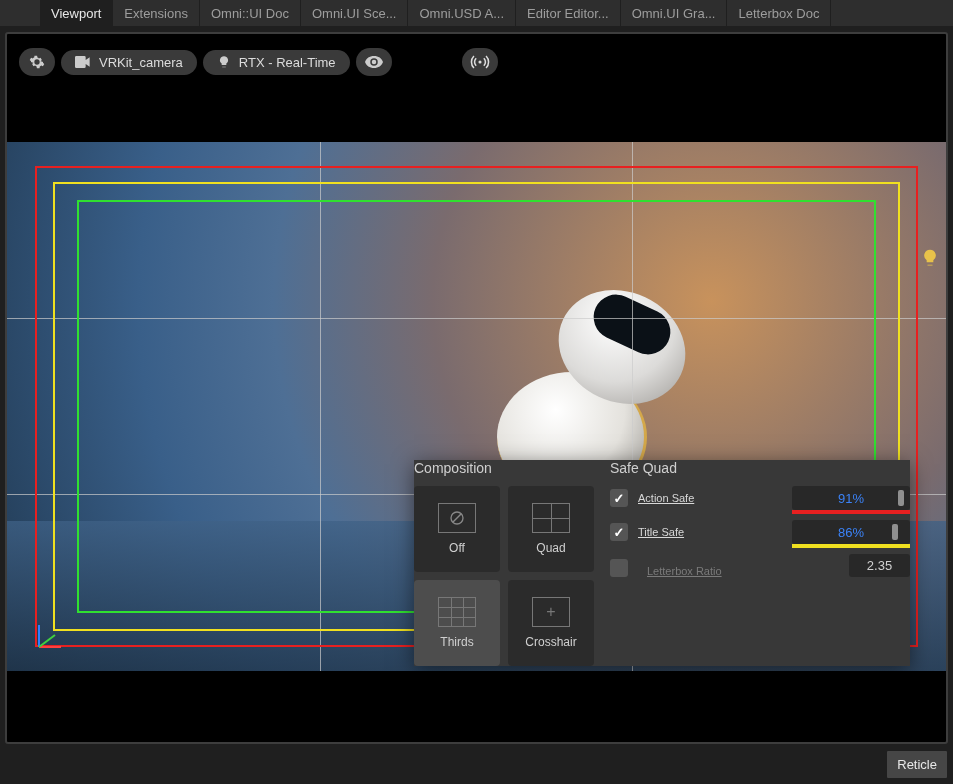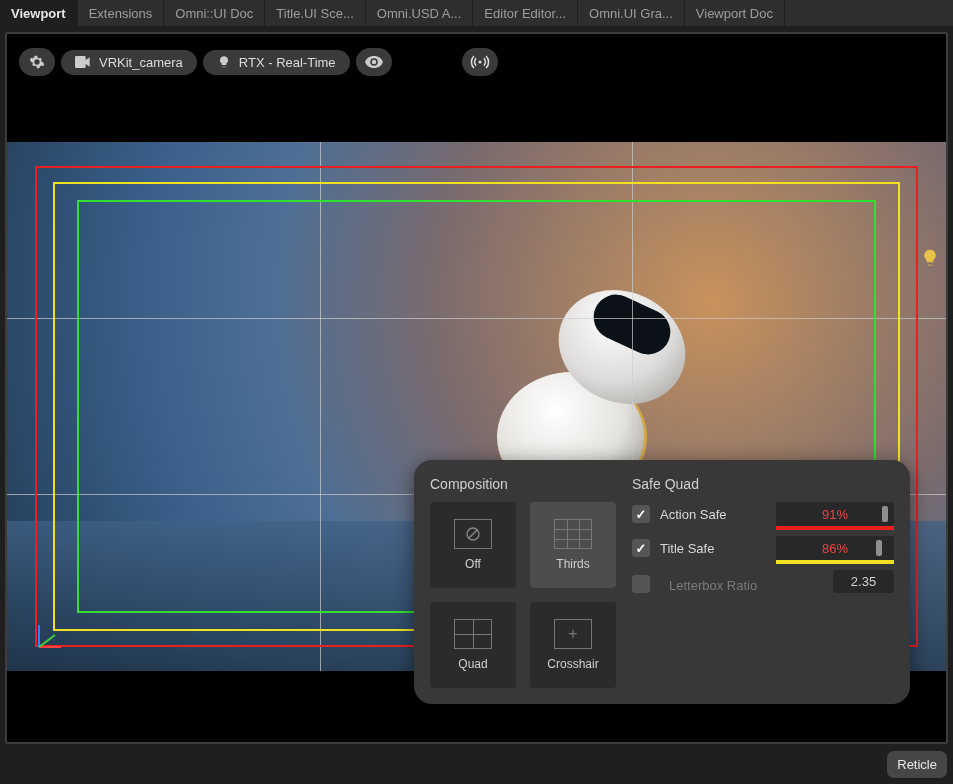--- a/index.html
+++ b/index.html
@@ -27,21 +27,22 @@
     align-items: center;
     color: #9d9d9d;
     border-right: 1px solid #1f1f1f;
     cursor: pointer;
     white-space: nowrap;
     overflow: hidden;
   }
   .tab.active {
     background: #1f1f1f;
     color: #e6e6e6;
-    font-weight: 700;
+    font-weight: 400;
+    margin-left: 40px;
   }
 
   
   .main {
     position: absolute;
     left: 5px; right: 5px;
     top: 32px; bottom: 40px;
     border: 2px solid #3d3d3d;
     border-radius: 3px;
     background: #000;
@@ -178,37 +179,36 @@
     width: 40px; height: 40px;
     z-index: 3;
   }
 
   
   .panel {
     position: absolute;
     left: 414px; top: 460px;
     width: 496px;
     background: #383838;
-    border-radius: 18px;
-    padding: 16px;
+    border-radius: 0;
     display: flex;
     gap: 16px;
     z-index: 10;
     box-shadow: 0 4px 20px rgba(0,0,0,0.5);
   }
   .panel h3 {
     font-size: 14px;
     font-weight: 500;
     color: #cfcfcf;
     margin-bottom: 10px;
   }
   .compgrid {
     display: grid;
     grid-template-columns: repeat(2, 86px);
-    gap: 14px;
+    gap: 8px;
   }
   .compcell {
     width: 86px; height: 86px;
     background: #2b2b2b;
     border-radius: 4px;
     display: flex;
     flex-direction: column;
     align-items: center;
     justify-content: center;
     gap: 8px;
@@ -249,30 +249,30 @@
     border-radius: 3px;
     background: #555;
     display: flex;
     align-items: center;
     justify-content: center;
     cursor: pointer;
   }
   .checkbox.on::after {
     content: "✓"; color: #fff; font-size: 13px; font-weight: bold;
   }
-  .safelabel { flex: 1; color: #d8d8d8; font-size: 13px; }
+  .safelabel { flex: 1; color: #d8d8d8; font-size: 11px; text-decoration: underline; }
   .slider {
     width: 118px; height: 24px;
     background: #282828;
     border-radius: 3px;
     position: relative;
     display: flex;
     align-items: center;
     justify-content: center;
-    color: #ef4444;
+    color: #3b82f6;
     font-size: 13px;
   }
   .slider .handle {
     position: absolute;
     width: 6px; height: 16px;
     background: #8f8f8f;
     border-radius: 2px;
     top: 4px;
   }
   .slider .bar {
@@ -296,54 +296,54 @@
   }
   .dim { color: #7a7a7a; }
 
   
   .reticlebtn {
     position: absolute;
     right: 6px; bottom: 6px;
     background: #464646;
     color: #e8e8e8;
     padding: 6px 10px;
-    border-radius: 7px;
+    border-radius: 1px;
     font-size: 13px;
     cursor: pointer;
   }
 
   svg { display: block; }
 </style>
 </head>
 <body>
 
 <div class="tabbar">
   <div class="tab active">
       <span>Viewport</span>
     </div>
   <div class="tab">
       <span>Extensions</span>
     </div>
   <div class="tab">
       <span>Omni::UI Doc</span>
     </div>
   <div class="tab">
-      <span>Title.UI Sce...</span>
+      <span>Omni.UI Sce...</span>
     </div>
   <div class="tab">
       <span>Omni.USD A...</span>
     </div>
   <div class="tab">
       <span>Editor Editor...</span>
     </div>
   <div class="tab">
       <span>Omni.UI Gra...</span>
     </div>
   <div class="tab">
-      <span>Viewport Doc</span>
+      <span>Letterbox Doc</span>
     </div>
 </div>
 
 <div class="main">
 
   <div class="vptoolbar">
     <div class="iconbtn">
       <svg width="16" height="16" viewBox="0 0 24 24">
           <path fill="#ccc" d="M12 8a4 4 0 100 8 4 4 0 000-8zm9 4a9 9 0 01-.1 1.3l2 1.6-2 3.4-2.4-.9a8 8 0 01-2.3 1.3l-.4 2.5h-4l-.4-2.5a8 8 0 01-2.3-1.3l-2.4.9-2-3.4 2-1.6A9 9 0 013 12a9 9 0 01.1-1.3l-2-1.6 2-3.4 2.4.9a8 8 0 012.3-1.3L8.2 2.8h4l.4 2.5a8 8 0 012.3 1.3l2.4-.9 2 3.4-2 1.6A9 9 0 0121 12z"></path>
         </svg>
@@ -412,27 +412,27 @@
     <div class="compgrid">
       <div class="compcell">
         <div class="thumb">
             <svg width="16" height="16" viewBox="0 0 24 24">
               <circle cx="12" cy="12" r="9" fill="none" stroke="#888" stroke-width="2"></circle>
               <line x1="6" y1="18" x2="18" y2="6" stroke="#888" stroke-width="2"></line>
             </svg>
           </div>
         <span>Off</span>
       </div>
+      <div class="compcell">
+        <div class="thumb quad"></div>
+        <span>Quad</span>
+      </div>
       <div class="compcell sel">
         <div class="thumb thirds"></div>
         <span>Thirds</span>
-      </div>
-      <div class="compcell">
-        <div class="thumb quad"></div>
-        <span>Quad</span>
       </div>
       <div class="compcell">
         <div class="thumb cross">+</div>
         <span>Crosshair</span>
       </div>
     </div>
   </div>
 
   <div class="rightcol">
     <h3>Safe Quad</h3>

